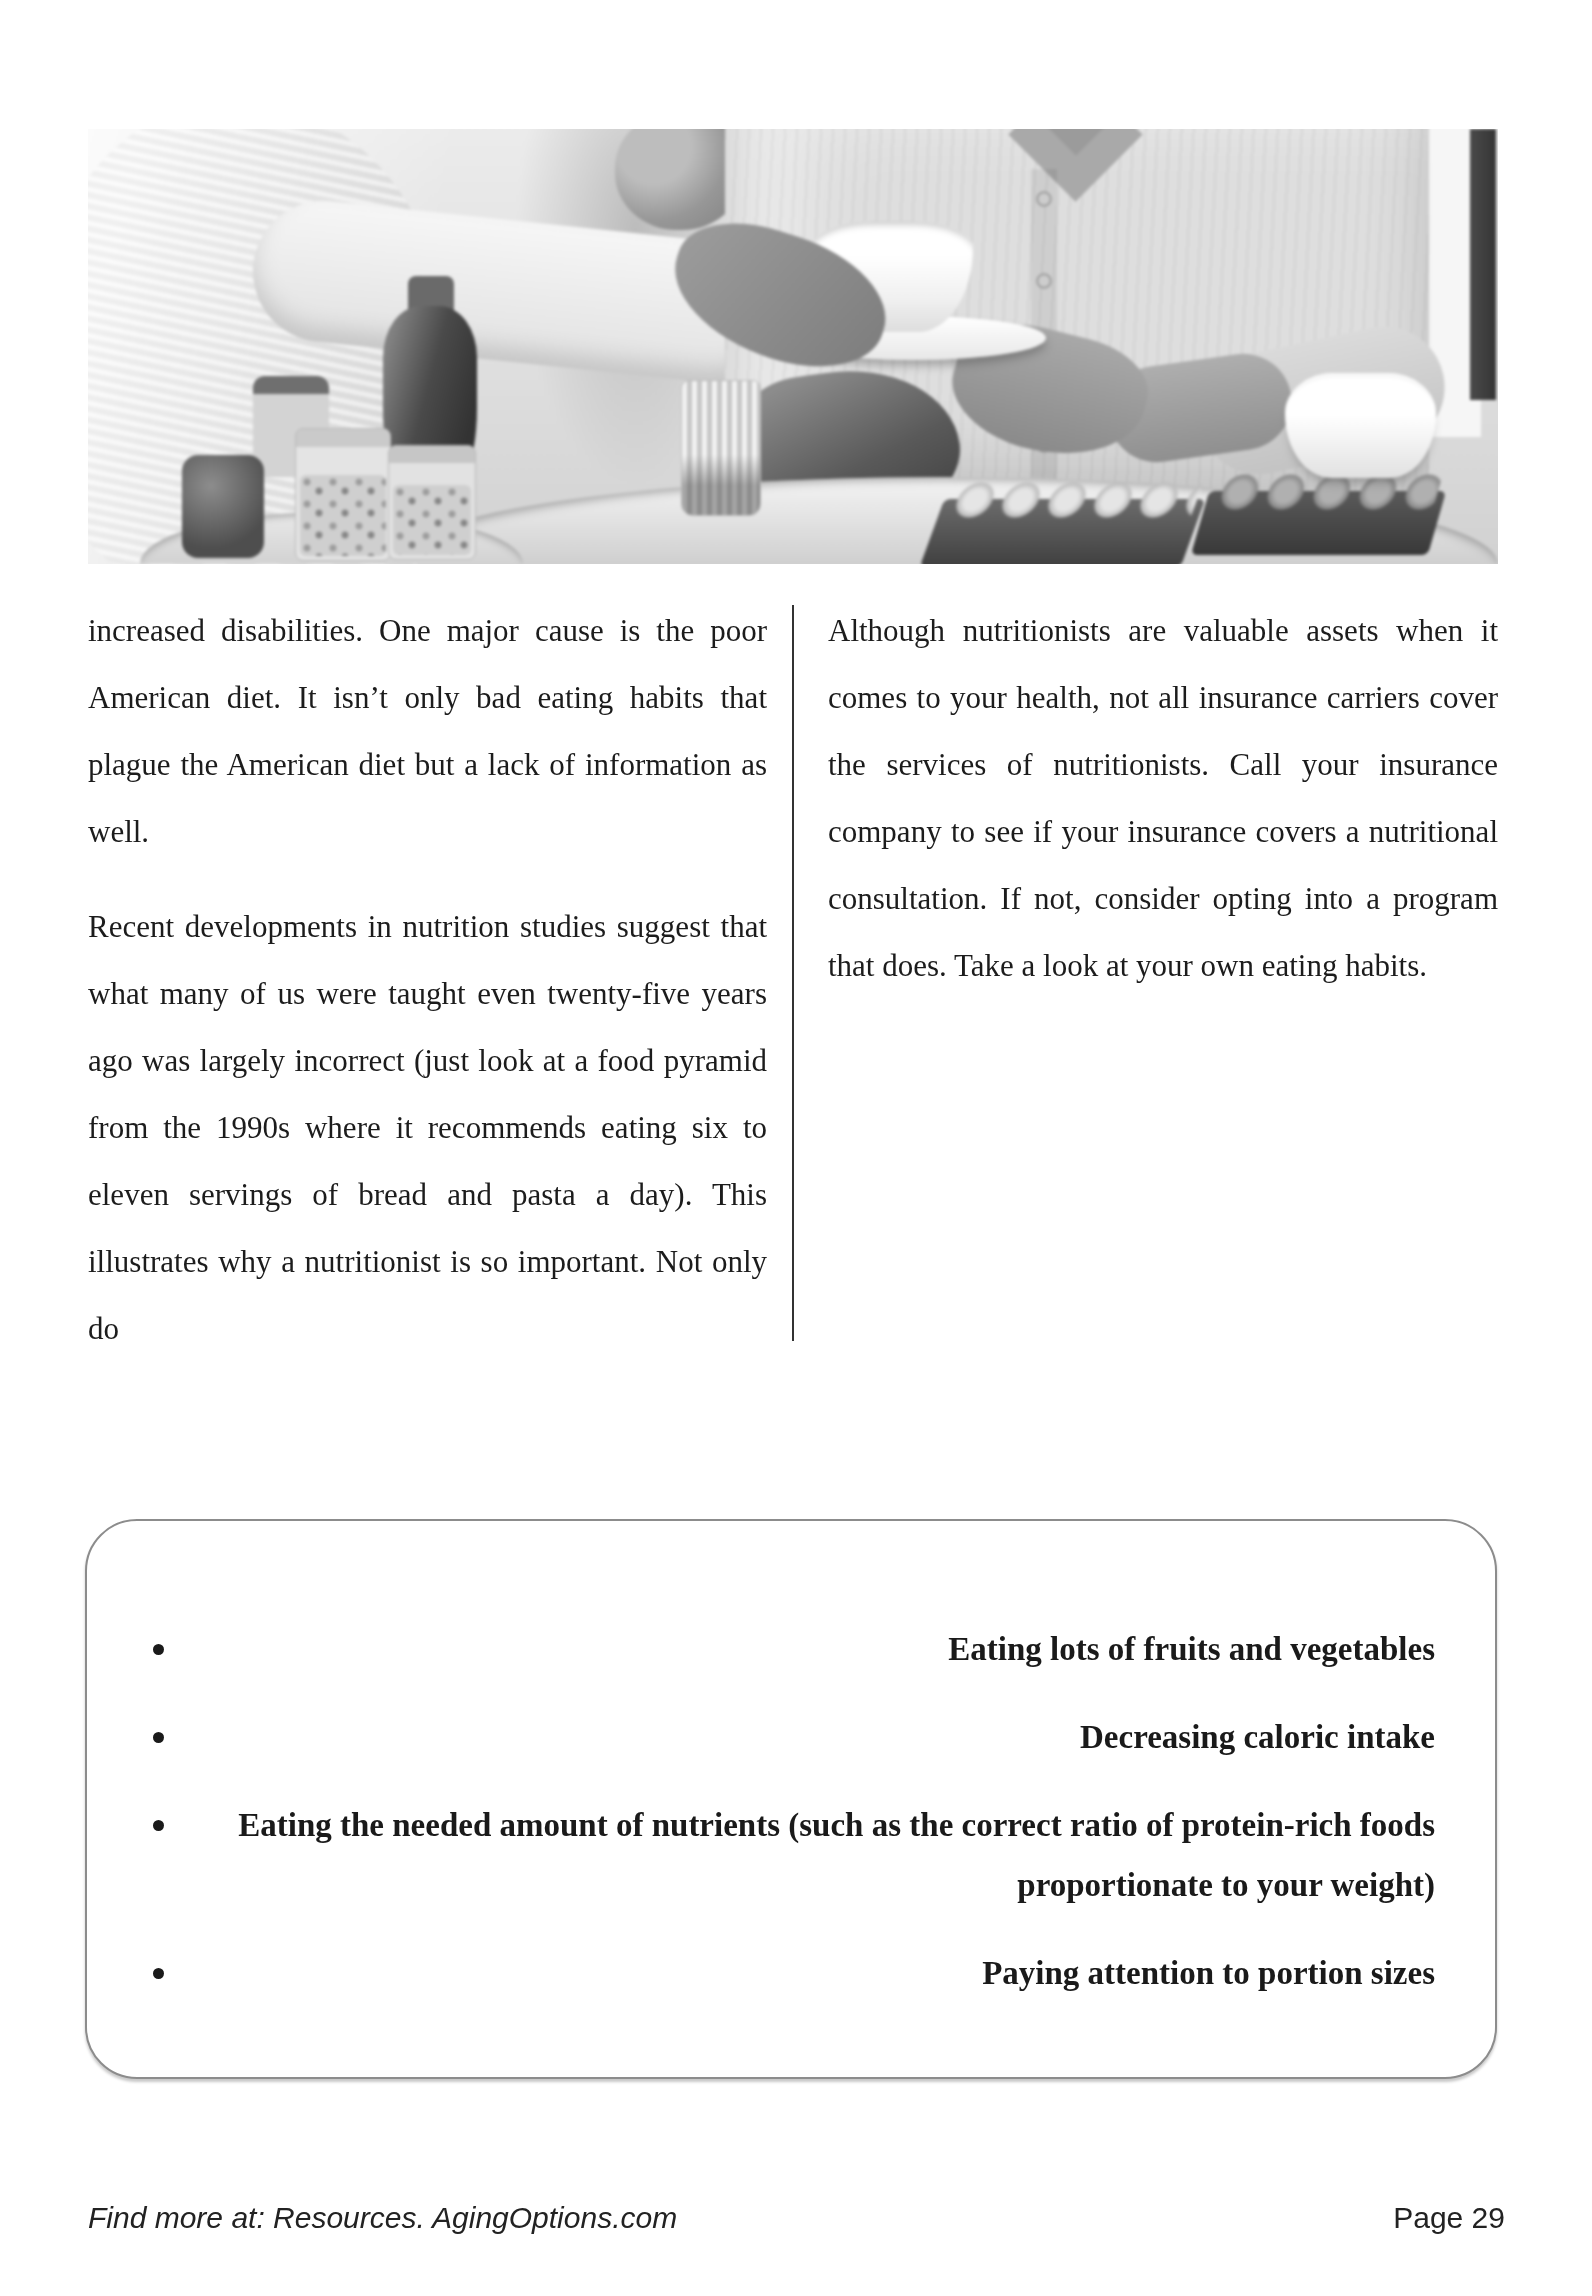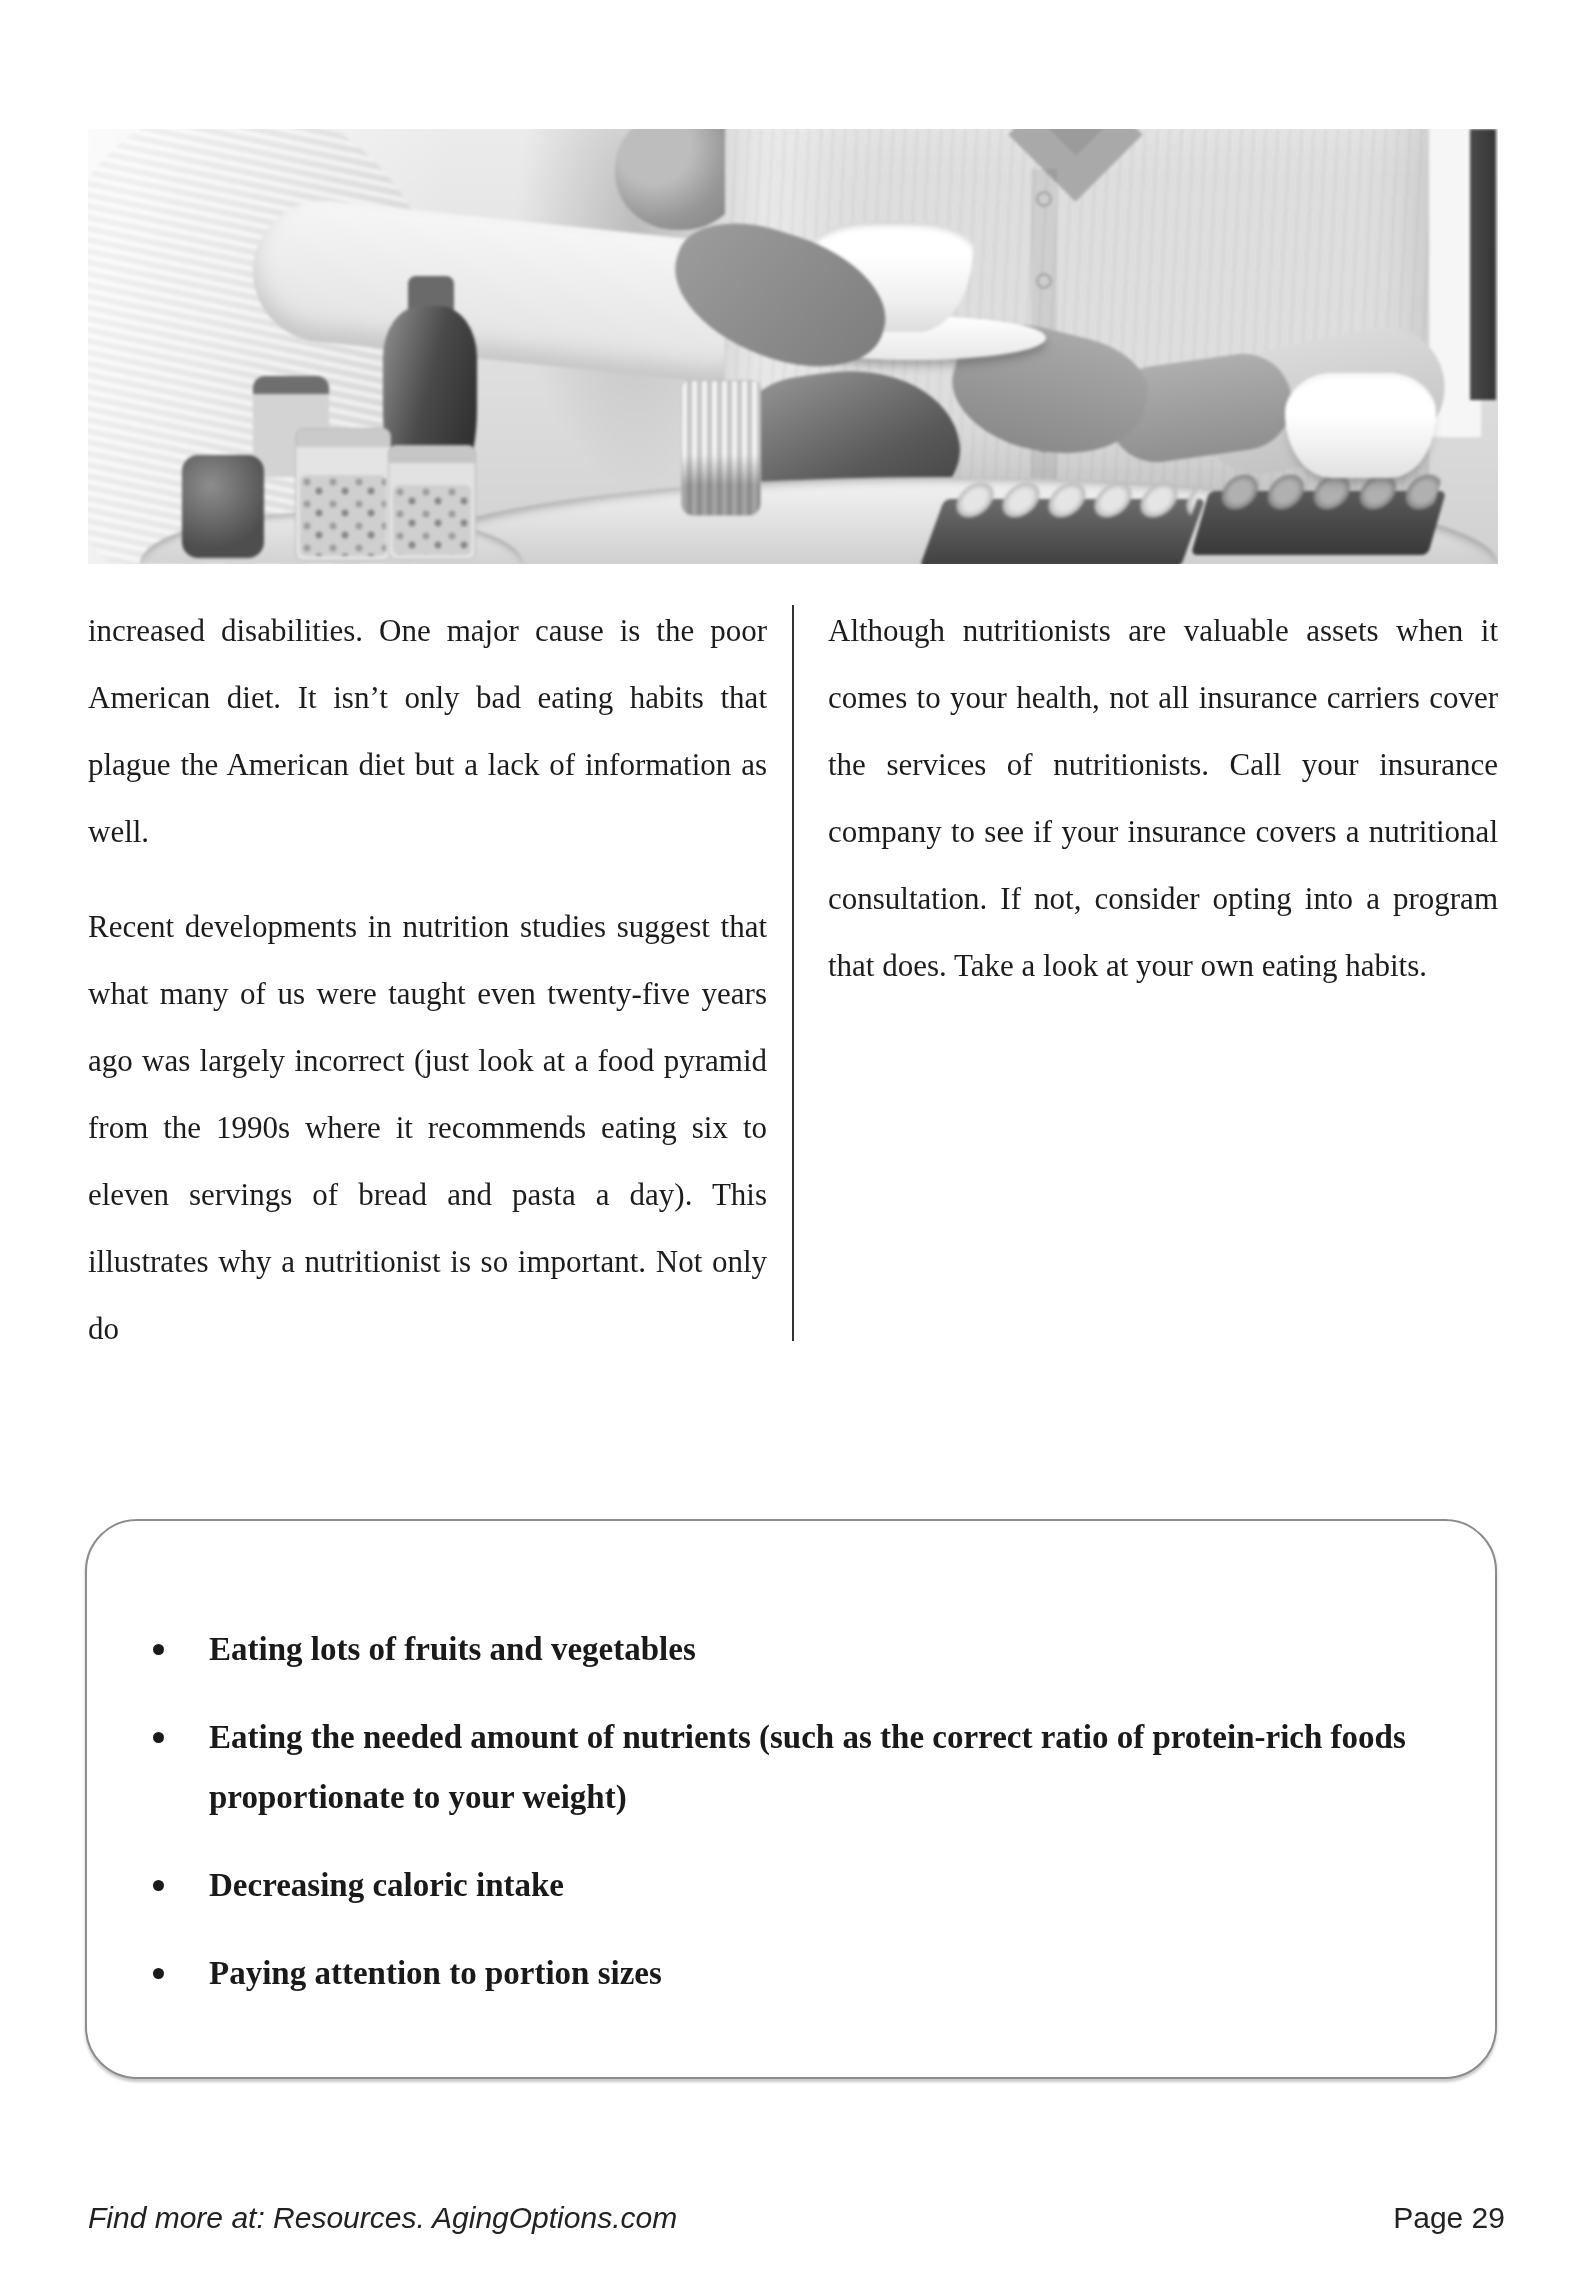--- a/index.html
+++ b/index.html
@@ -88,21 +88,21 @@
   .col p{margin:0 0 28px 0;}
   .col-left{left:88px;width:679px;}
   .col-right{left:828px;width:670px;}
   .divider{position:absolute;left:792px;top:605px;width:2px;height:736px;background:#333333;}
 
   
   .habits-box{position:absolute;left:85px;top:1519px;width:1412px;height:560px;box-sizing:border-box;
       border:2px solid #8c8c8c;border-radius:52px;background:#ffffff;
       box-shadow:0 3px 3px rgba(0,0,0,.22);padding:52px 60px 0 58px;}
   .habits-title{font-size:44px;line-height:50px;font-weight:bold;color:#1a1a1a;}
-  .habits-list{list-style:none;margin:46px 0 0 0;padding:0;}
+  .habits-list{list-style:none;margin:46px 0 0 0;padding:0;text-align:right;}
   .habits-list li{position:relative;padding-left:64px;margin-bottom:28px;
       font-size:33px;line-height:60px;font-weight:bold;color:#1a1a1a;}
   .dot{position:absolute;left:8px;top:25px;width:11px;height:11px;border-radius:50%;background:#1a1a1a;}
 
   
   .footer{position:absolute;left:88px;top:2201px;width:1417px;display:flex;justify-content:space-between;
       font-family:"Liberation Sans", sans-serif;font-size:30px;color:#222222;}
   .footer-left{font-style:italic;}
 </style>
 </head>
@@ -168,25 +168,25 @@
   </div>
 
   <div class="habits-box">
     <ul class="habits-list">
       <li>
         <span class="dot"></span>
         <span>Eating lots of fruits and vegetables</span>
       </li>
       <li>
         <span class="dot"></span>
-        <span>Eating the needed amount of nutrients (such as the correct ratio of protein-rich foods proportionate to your weight)</span>
+        <span>Decreasing caloric intake</span>
       </li>
       <li>
         <span class="dot"></span>
-        <span>Decreasing caloric intake</span>
+        <span>Eating the needed amount of nutrients (such as the correct ratio of protein-rich foods proportionate to your weight)</span>
       </li>
       <li>
         <span class="dot"></span>
         <span>Paying attention to portion sizes</span>
       </li>
     </ul>
   </div>
 
   <div class="footer">
     <span class="footer-left">Find more at: Resources. AgingOptions.com</span>

